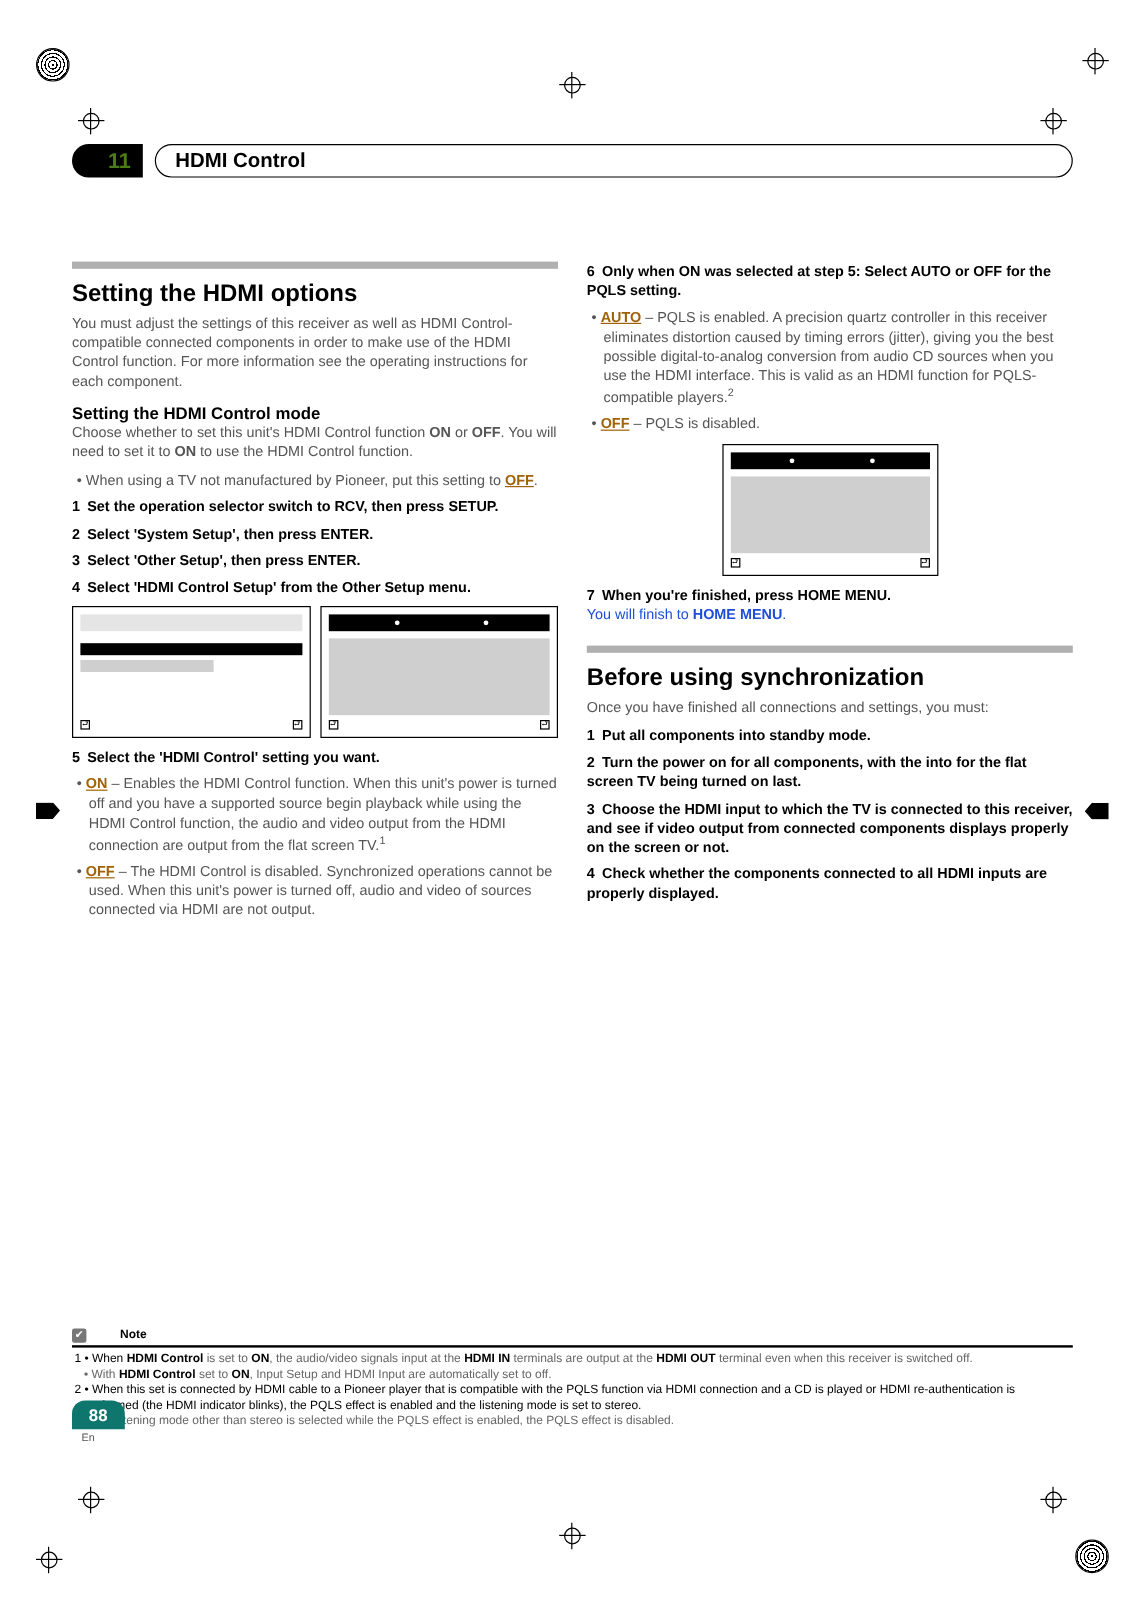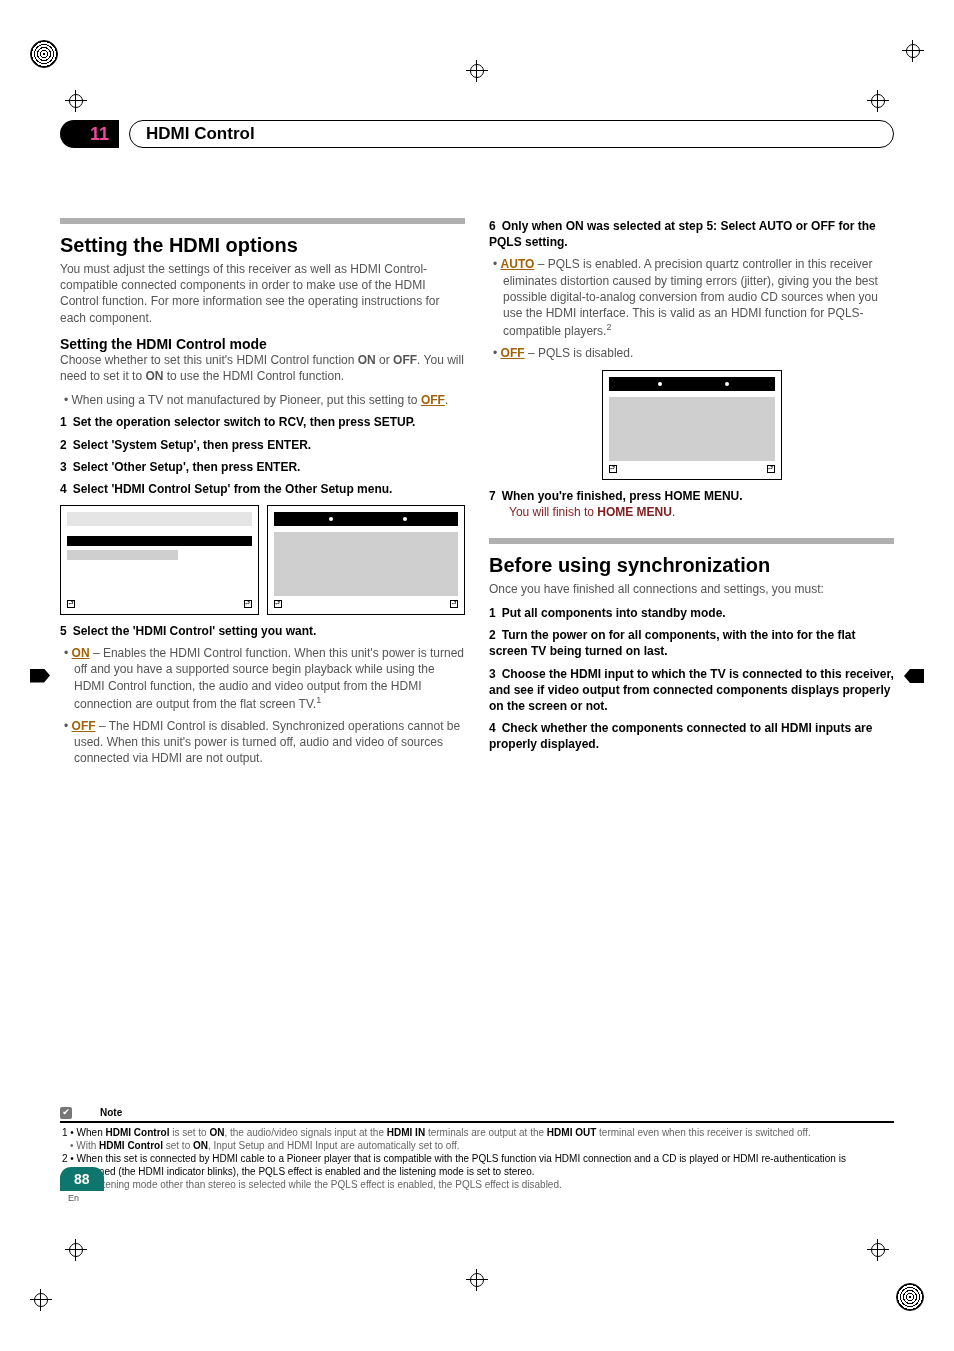--- a/index.html
+++ b/index.html
@@ -45,21 +45,21 @@
 
     .content {
       position: absolute;
       top: 120px; left: 60px; right: 60px; bottom: 120px;
     }
 
     .chapter-header {
       display: flex; align-items: center; gap: 10px; margin-bottom: 70px;
     }
     .chapter-pill {
-      background: #000; color: #ec4899;
+      background: #000; color: #4d7c0f;
       border-radius: 20px 0 0 20px;
       height: 28px; padding: 0 10px 0 30px;
       display: flex; align-items: center;
       font-size: 18px; font-weight: bold;
     }
     .chapter-title-wrap {
       flex: 1; height: 28px;
       border: 1px solid #000; border-radius: 14px;
       display: flex; align-items: center; padding: 0 16px;
     }
@@ -85,21 +85,21 @@
     p.body { margin-bottom: 8px; }
     h3.sub {
       color: #000; font-size: 14px; font-weight: bold; margin: 10px 0 0;
     }
 
     .step {
       font-size: 12px; line-height: 1.35; margin-bottom: 6px;
     }
     .step .num { font-weight: bold; margin-right: 6px; }
     .step .label { font-weight: bold; }
-    .step .extra { color: #7f1d1d; font-weight: normal; display: block; margin-left: 20px; }
+    .step .extra { color: #1d4ed8; font-weight: normal; display: block; }
 
     .bullet {
       font-size: 12px; line-height: 1.35; color: #555;
       margin: 4px 0 6px 14px; text-indent: -10px;
     }
     .bullet::before { content: '• '; color: #555; }
     .bullet b { color: #a16207; text-decoration: underline; }
 
     .screens {
       display: flex; gap: 8px; margin: 8px 0;

